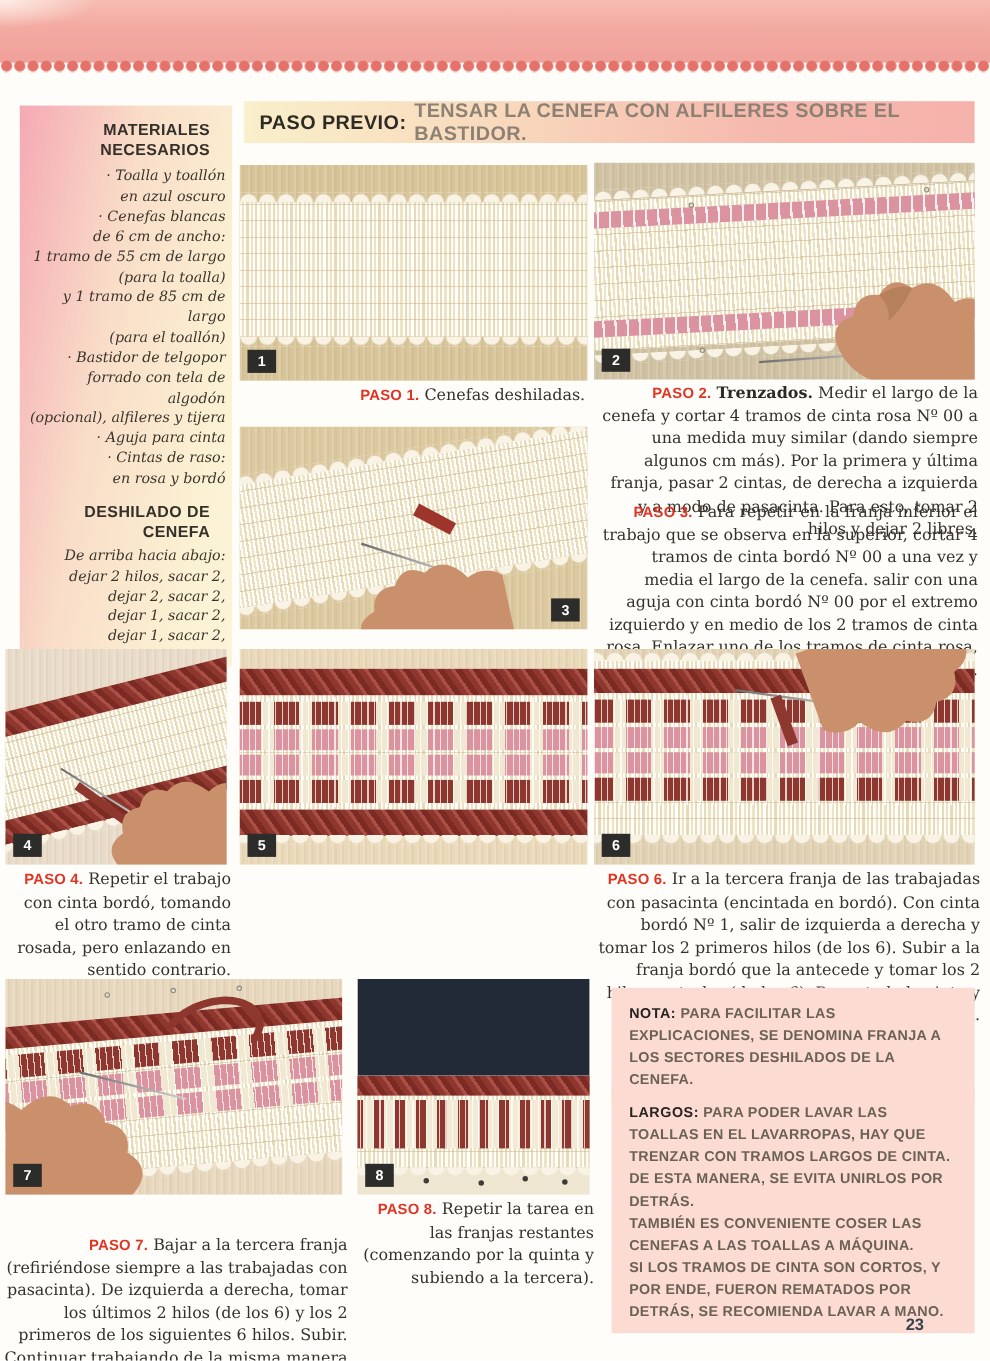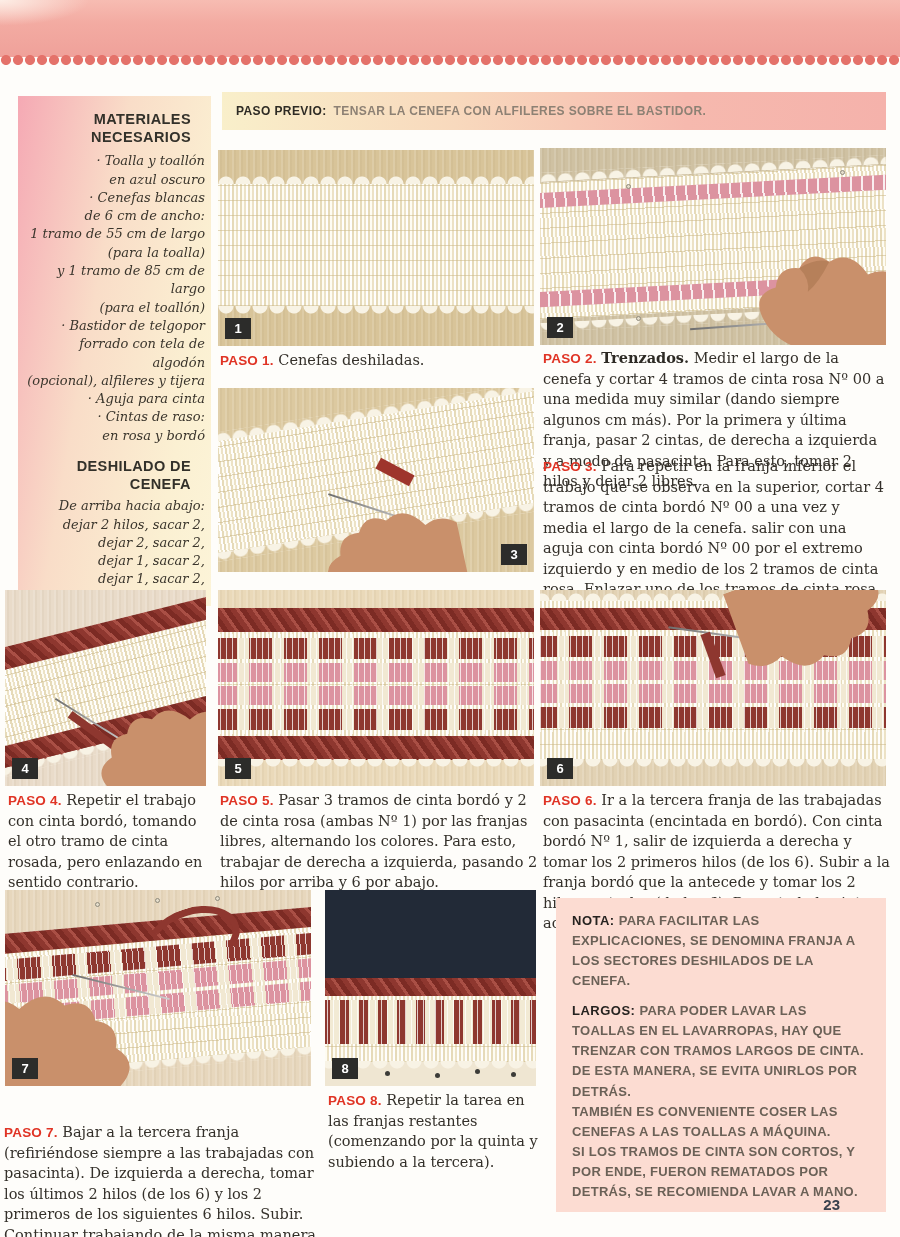--- a/index.html
+++ b/index.html
@@ -21,21 +21,21 @@
     padding:14px 6px 0 6px;box-sizing:border-box;text-align:right;margin-top:20px;}
   .side-title{font-family:"Liberation Sans",sans-serif;font-weight:700;font-size:14.5px;
     letter-spacing:.4px;color:#33312a;line-height:1.25;margin:0 14px 6px 14px;}
   .side-title2{margin-top:12px;margin-bottom:4px;}
   .side-line{font-style:italic;font-size:13px;line-height:18.3px;color:#3a352c;}
 
   
   .previo-bar{position:absolute;left:222px;top:92px;width:664px;height:38px;
     background:linear-gradient(90deg,#f9efca 0%,#f8d9bd 35%,#f6b9ae 70%,#f5b2ab 100%);
     display:flex;align-items:center;padding-left:14px;box-sizing:border-box;
-    font-family:"Liberation Sans",sans-serif;font-size:12px;letter-spacing:.4px;}
+    font-family:"Liberation Sans",sans-serif;font-size:18px;letter-spacing:.4px;}
   .previo-label{font-weight:700;color:#2e2b24;margin-right:7px;white-space:nowrap;}
   .previo-text{color:#8d8174;font-weight:600;}
 
   
   .photo{position:absolute;overflow:hidden;background:#d8c499;}
   .photo .tex{position:absolute;inset:0;
     background:repeating-linear-gradient(90deg,rgba(255,255,255,.13) 0 2px,rgba(122,100,60,.05) 2px 4px,rgba(0,0,0,0) 4px 7px);}
   .band{position:absolute;background:#f8f3e5;
     background-image:
       repeating-linear-gradient(0deg,rgba(203,184,136,.55) 0 1px,rgba(0,0,0,0) 1px 15px),
@@ -62,21 +62,21 @@
     color:#ffffff;font-family:"Liberation Sans",sans-serif;font-weight:700;font-size:13px;
     display:flex;align-items:center;justify-content:center;}
 
   
   .dark-top{position:absolute;left:0;top:0;right:0;height:88px;background:#222a37;}
   .loops{position:absolute;left:0;right:0;
     background:repeating-linear-gradient(90deg,#8e372f 0 9px,#f2ead4 9px 19px);}
   .dot{position:absolute;width:5px;height:5px;border-radius:50%;background:#3c3c38;}
 
   
-  .cap{position:absolute;font-size:14.5px;line-height:1.42;color:#34302a;margin:0;}
+  .cap{position:absolute;font-size:14.5px;line-height:1.42;color:#34302a;margin:0;text-align:right;}
   .paso{color:#e03425;font-family:"Liberation Sans",sans-serif;font-weight:700;
     font-size:13.5px;letter-spacing:.2px;}
   .cap b{font-weight:700;color:#2d2a24;}
 
   
   .pinkbox{position:absolute;left:556px;width:330px;background:#fcdcd2;
     padding:13px 14px 10px 16px;box-sizing:border-box;
     font-family:"Liberation Sans",sans-serif;font-size:13px;letter-spacing:.3px;
     color:#6b6157;line-height:1.55;font-weight:600;}
   .pinkbox p{margin:0;}
@@ -232,24 +232,20 @@
     <svg class="hand" style="right:-10px;top:-26px;width:160px;height:112px;transform:rotate(160deg);" viewBox="0 0 140 100">
       <path fill="#c9906b" d="M140 100 V34 Q126 22 110 30 Q94 6 74 18 Q56 6 46 24 Q26 22 24 42 Q4 48 10 66 Q20 92 50 100 Z"></path>
     </svg>
     <div class="badge">6</div>
   </div>
 
   <p class="cap" style="left:8px;top:790px;width:202px;">
     <span class="paso">PASO 4.</span>
     <span>Repetir el trabajo con cinta bordó, tomando el otro tramo de cinta rosada, pero enlazando en sentido contrario.</span>
   </p>
-  <p class="cap" style="left:220px;top:790px;width:318px;">
-    <span class="paso">PASO 5.</span>
-    <span>Pasar 3 tramos de cinta bordó y 2 de cinta rosa (ambas Nº 1) por las franjas libres, alternando los colores. Para esto, trabajar de derecha a izquierda, pasando 2 hilos por arriba y 6 por abajo.</span>
-  </p>
   <p class="cap" style="left:543px;top:790px;width:348px;">
     <span class="paso">PASO 6.</span>
     <span>Ir a la tercera franja de las trabajadas con pasacinta (encintada en bordó). Con cinta bordó Nº 1, salir de izquierda a derecha y tomar los 2 primeros hilos (de los 6). Subir a la franja bordó que la antecede y tomar los 2 hilos centrales (de los 6). Pasar toda la cinta y acomodarla bien.</span>
   </p>
 
   <div class="photo" style="left:5px;top:890px;width:306px;height:196px;background:#e7d7bd;">
     <div class="tex"></div>
     <div class="band" style="left:-20px;width:360px;top:30px;height:140px;transform:rotate(-5deg);">
       <div class="chevron" style="top:0;height:20px;"></div>
       <div class="row-m" style="top:26px;"></div>

